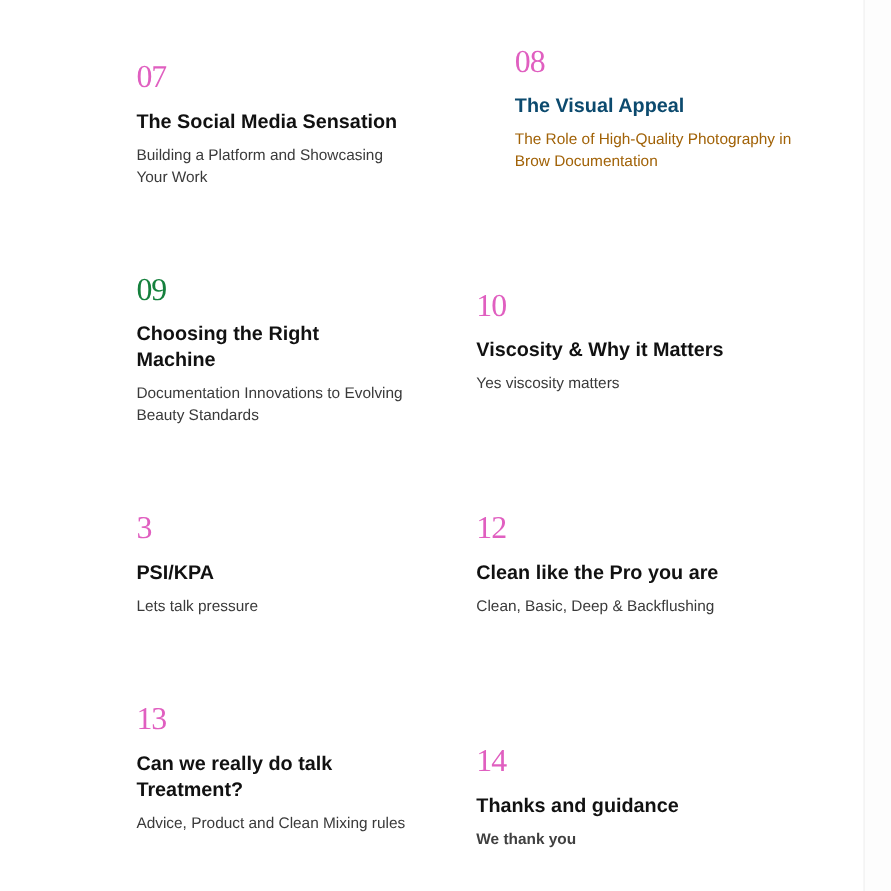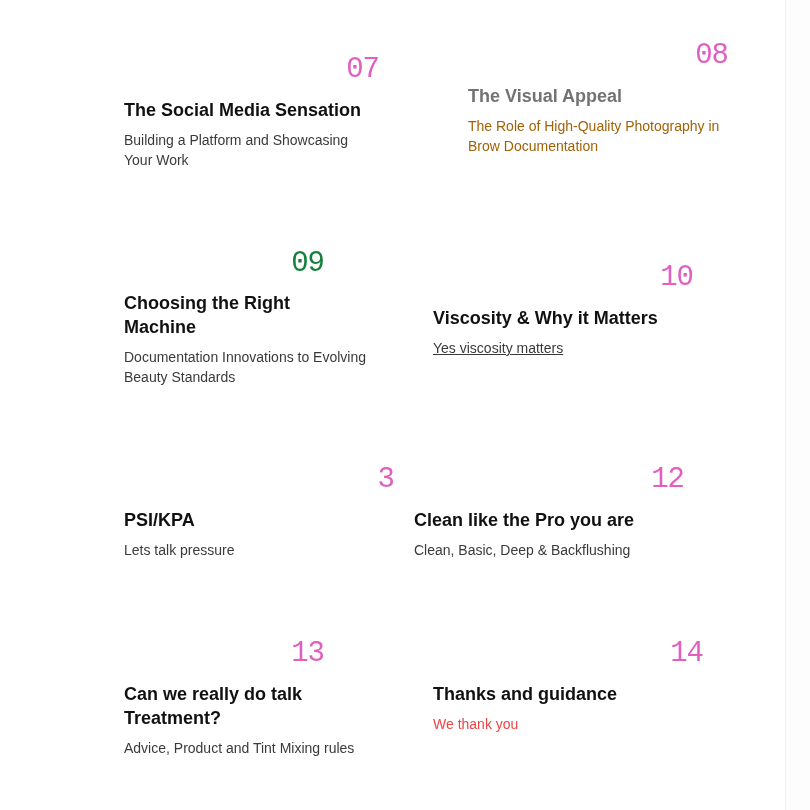--- a/index.html
+++ b/index.html
@@ -26,28 +26,27 @@
     left: 785px; top: 0;
     width: 25px; height: 810px;
     background: #fdfdfd;
     border-left: 1px solid #efefef;
   }
   .item {
     position: absolute;
     width: 270px;
   }
   .num {
-    font-family: Liberation Mono, monospace;
+    font-family: Liberation Serif, serif;
     font-weight: 300;
     font-size: 29px;
     line-height: 30px;
     letter-spacing: -1px;
     height: 30px;
     display: block;
-    text-align: right;
   }
   .title {
     font-family: "Liberation Sans", sans-serif;
     font-weight: bold;
     font-size: 18px;
     line-height: 24px;
     color: #111111;
     display: block;
     margin-top: 14px;
   }
@@ -66,55 +65,55 @@
 <div class="page">
 
   <div class="item" style="left:124px; top:55px; width:255px;">
     <span class="num" style="color: rgb(224, 95, 192);">07</span>
     <span class="title" style="margin-top: 13px; color: rgb(17, 17, 17);">The Social Media Sensation</span>
     <span class="sub" style="width: 245px; color: rgb(58, 58, 58);">Building a Platform and Showcasing Your Work</span>
   </div>
 
   <div class="item" style="left:433px; top:41px; width:260px;margin-left:35px;">
     <span class="num" style="color: rgb(224, 95, 192);">08</span>
-    <span class="title" style="margin-top: 13px; color: #737373;">The Visual Appeal</span>
+    <span class="title" style="margin-top: 13px; color: #0c4a6e;">The Visual Appeal</span>
     <span class="sub" style="width: 255px; color: #a16207;">The Role of High-Quality Photography in Brow Documentation</span>
   </div>
 
   <div class="item" style="left:124px; top:249px; width:200px;">
     <span class="num" style="color: #15803d;">09</span>
     <span class="title" style="margin-top: 12px; color: rgb(17, 17, 17);">Choosing the Right Machine</span>
     <span class="sub" style="width: 255px; color: rgb(58, 58, 58);">Documentation Innovations to Evolving Beauty Standards</span>
   </div>
 
   <div class="item" style="left:433px; top:263px; width:260px;">
     <span class="num" style="color: rgb(224, 95, 192);">10</span>
     <span class="title" style="margin-top: 13px; color: rgb(17, 17, 17);">Viscosity &amp; Why it Matters</span>
-    <span class="sub" style="color: rgb(58, 58, 58); text-decoration: underline;">Yes viscosity matters</span>
+    <span class="sub" style="color: rgb(58, 58, 58);">Yes viscosity matters</span>
   </div>
 
   <div class="item" style="left:124px; top:465px;">
     <span class="num" style="color: rgb(224, 95, 192);">3</span>
     <span class="title" style="margin-top: 13px; color: rgb(17, 17, 17);">PSI/KPA</span>
     <span class="sub" style="color: rgb(58, 58, 58);">Lets talk pressure</span>
   </div>
 
-  <div class="item" style="left:414px; top:465px;">
+  <div class="item" style="left:433px; top:465px;">
     <span class="num" style="color: rgb(224, 95, 192);">12</span>
     <span class="title" style="margin-top: 13px; color: rgb(17, 17, 17);">Clean like the Pro you are</span>
     <span class="sub" style="color: rgb(58, 58, 58);">Clean, Basic, Deep &amp; Backflushing</span>
   </div>
 
   <div class="item" style="left:124px; top:639px; width:200px;">
     <span class="num" style="color: rgb(224, 95, 192);">13</span>
     <span class="title" style="margin-top: 13px; color: rgb(17, 17, 17);">Can we really do talk Treatment?</span>
-    <span class="sub" style="width: 260px; color: rgb(58, 58, 58);">Advice, Product and Tint Mixing rules</span>
+    <span class="sub" style="width: 260px; color: rgb(58, 58, 58);">Advice, Product and Clean Mixing rules</span>
   </div>
 
-  <div class="item" style="left:433px; top:639px;">
+  <div class="item" style="left:433px; top:677px;">
     <span class="num" style="color: rgb(224, 95, 192);">14</span>
     <span class="title" style="margin-top: 13px; color: rgb(17, 17, 17);">Thanks and guidance</span>
-    <span class="sub" style="color: #ef4444;">We thank you</span>
+    <span class="sub" style="color: #404040; font-weight: bold;">We thank you</span>
   </div>
 
 </div>
 
 <div class="edge-strip"></div>
 
 </body></html>

